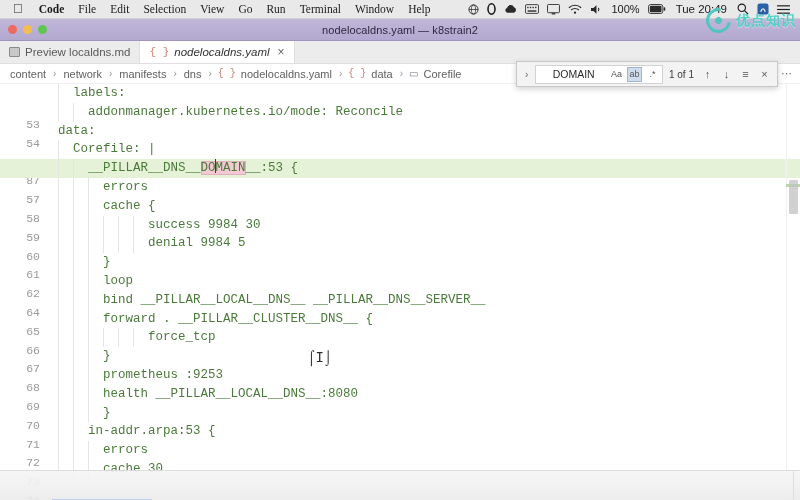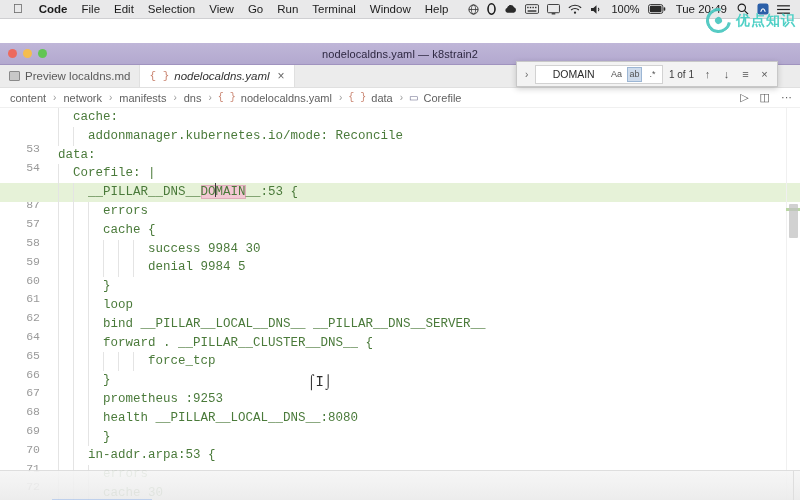--- a/index.html
+++ b/index.html
@@ -11,38 +11,37 @@
   #app { position: relative; width: 800px; height: 500px; overflow: hidden; }
 
   
   .menubar {
     position: absolute; top: 0; left: 0; width: 800px; height: 19px;
     background: #e9e9ea; display: flex; align-items: center;
     font-size: 11.5px; color: #1b1b1b; padding: 0 6px;
     border-bottom: 0.5px solid #cfcfd2;
   }
   .menubar .apple { font-size: 13px; padding: 0 9px 1px 7px; line-height: 1; }
-  .menubar .mi { padding: 0 7px; white-space: nowrap; }
+  .menubar .mi { padding: 0 7px; white-space: nowrap; font-family: Liberation Serif, serif; }
   .menubar .mi.bold { font-weight: bold; }
   .menubar .spacer { flex: 1; }
   .menubar .si { padding: 0 4px; font-size: 11px; display: flex; align-items: center; }
   .menubar .si svg { display: block; }
   .clock { font-size: 11.5px; padding: 0 6px; white-space: nowrap; }
 
   
   .window {
     position: absolute; top: 19px; left: 0; width: 800px; height: 481px;
     background: #ffffff; overflow: hidden;
   }
   .titlebar {
     position: relative; height: 22px; width: 100%;
     background: linear-gradient(#bfb6d8, #b3a9cf);
     display: flex; align-items: center;
     border-bottom: 1px solid #a093bf;
-    margin-top: 24px;
   }
   .traffic { display: flex; gap: 6px; padding-left: 8px; }
   .dot { width: 9px; height: 9px; border-radius: 50%; }
   .dot.red { background: #ec6a5f; }
   .dot.yellow { background: #f4bd50; }
   .dot.green { background: #61c554; }
   .wtitle {
     position: absolute; left: 0; right: 0; text-align: center;
     font-size: 11px; color: #2d2740; letter-spacing: .1px;
   }
@@ -325,21 +324,21 @@
       </div>
       <div class="editor-actions">
         <span class="act">▷</span>
         <span class="act">◫</span>
         <span class="act">···</span>
       </div>
     </div>
 
     <div class="editor">
       <div class="codearea" id="codearea">
-          <div class="row"><div class="indent-guide" style="left: 58px;"></div><div class="gutter">53</div><div class="code">  cache:</div></div>
+          <div class="row"><div class="indent-guide" style="left: 58px;"></div><div class="gutter">53</div><div class="code">  labels:</div></div>
           <div class="row"><div class="indent-guide" style="left: 58px;"></div><div class="indent-guide" style="left: 73.04px;"></div><div class="gutter">54</div><div class="code">    addonmanager.kubernetes.io/mode: Reconcile</div></div>
           <div class="row"><div class="gutter">55</div><div class="code">data:</div></div>
           <div class="row"><div class="indent-guide" style="left: 58px;"></div><div class="gutter">87</div><div class="code">  Corefile: |</div></div>
           <div class="row highlight"><div class="indent-guide" style="left: 58px;"></div><div class="indent-guide" style="left: 73.04px;"></div><div class="gutter">57</div><div class="code"><span>    __PILLAR__DNS__</span><span class="match">DO<span class="caret"></span>MAIN</span><span>__:53 {</span></div></div>
           <div class="row"><div class="indent-guide" style="left: 58px;"></div><div class="indent-guide" style="left: 73.04px;"></div><div class="indent-guide" style="left: 88.08px;"></div><div class="gutter">58</div><div class="code">      errors</div></div>
           <div class="row"><div class="indent-guide" style="left: 58px;"></div><div class="indent-guide" style="left: 73.04px;"></div><div class="indent-guide" style="left: 88.08px;"></div><div class="gutter">59</div><div class="code">      cache {</div></div>
           <div class="row"><div class="indent-guide" style="left: 58px;"></div><div class="indent-guide" style="left: 73.04px;"></div><div class="indent-guide" style="left: 88.08px;"></div><div class="indent-guide" style="left: 103.12px;"></div><div class="indent-guide" style="left: 118.16px;"></div><div class="indent-guide" style="left: 133.2px;"></div><div class="gutter">60</div><div class="code">            success 9984 30</div></div>
           <div class="row"><div class="indent-guide" style="left: 58px;"></div><div class="indent-guide" style="left: 73.04px;"></div><div class="indent-guide" style="left: 88.08px;"></div><div class="indent-guide" style="left: 103.12px;"></div><div class="indent-guide" style="left: 118.16px;"></div><div class="indent-guide" style="left: 133.2px;"></div><div class="gutter">61</div><div class="code">            denial 9984 5</div></div>
           <div class="row"><div class="indent-guide" style="left: 58px;"></div><div class="indent-guide" style="left: 73.04px;"></div><div class="indent-guide" style="left: 88.08px;"></div><div class="gutter">62</div><div class="code">      }</div></div>
           <div class="row"><div class="indent-guide" style="left: 58px;"></div><div class="indent-guide" style="left: 73.04px;"></div><div class="indent-guide" style="left: 88.08px;"></div><div class="gutter">64</div><div class="code">      loop</div></div>

